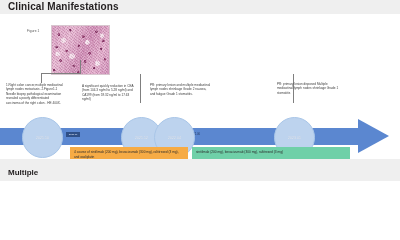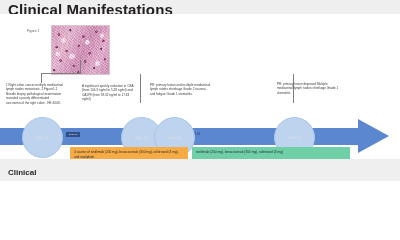--- a/index.html
+++ b/index.html
@@ -11,21 +11,21 @@
     position:relative;
   }
   .band{
     position:absolute;left:0;right:0;
     background:#efefef;
   }
   #header-band{top:0;height:14px;}
   #footer-band{bottom:0;height:22px;}
   #page-title{
     position:absolute;left:8px;top:1px;
-    font-size:15px;font-weight:bold;letter-spacing:.1px;
+    font-size:10px;font-weight:bold;letter-spacing:.1px;
     color:#231f20;
   }
   #footer-title{
     position:absolute;left:8px;bottom:4px;
     font-size:8px;font-weight:bold;
     color:#231f20;
   }
   #canvas{
     position:absolute;left:0;top:14px;
     width:400px;height:145px;
@@ -200,13 +200,13 @@
     <div class="node" id="node-4">
       <span>2023.01</span>
     </div>
   </div>
 
   <div class="tx-box" id="tx-box-1">4 course of sintilimab (200 mg), bevacizumab (300 mg), raltitrexed (3 mg), and oxaliplatin</div>
   <div class="tx-box" id="tx-box-2">sintilimab (200 mg), bevacizumab (300 mg), raltitrexed (3 mg)</div>
 </div>
 
 <div class="band" id="footer-band"></div>
-<div id="footer-title">Clinical</div>
+<div id="footer-title">Multiple</div>
 
 </body></html>

